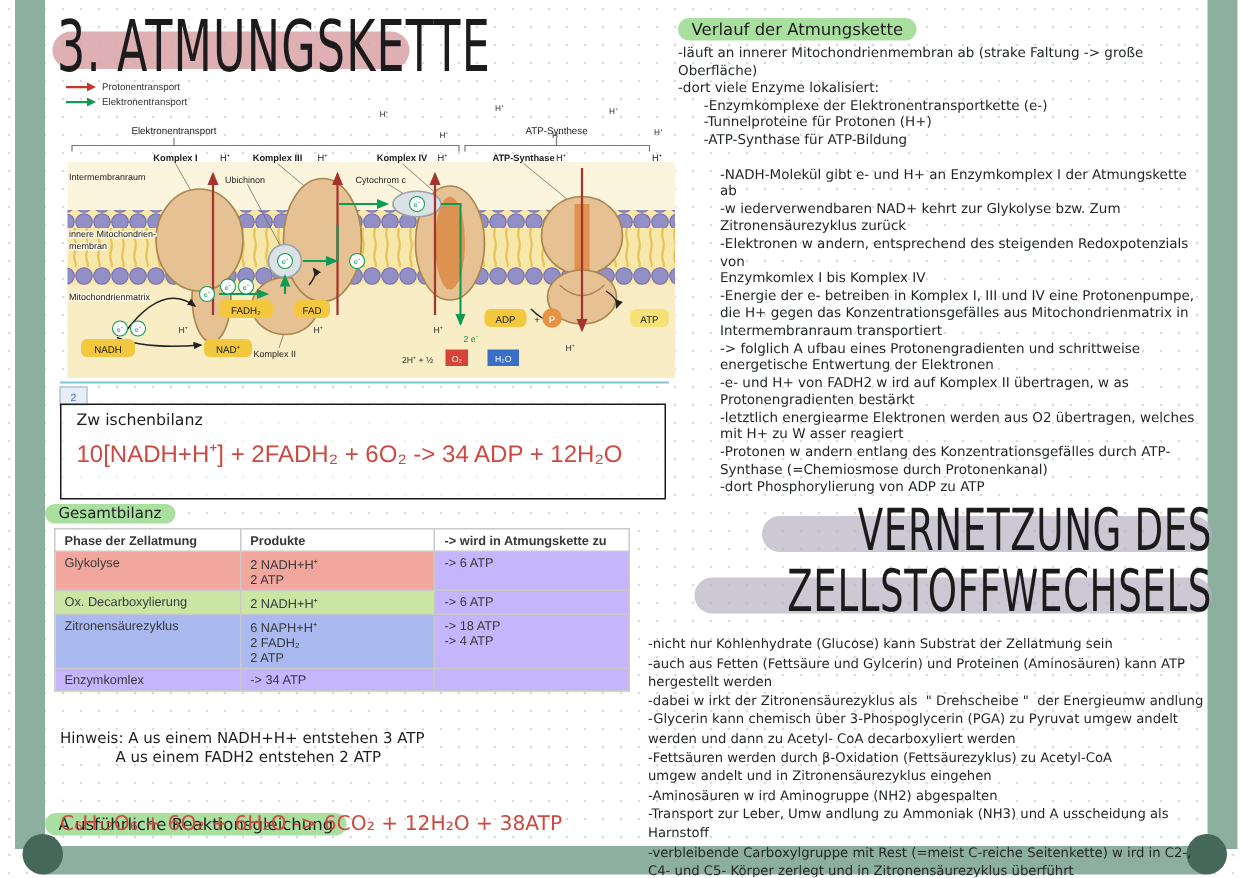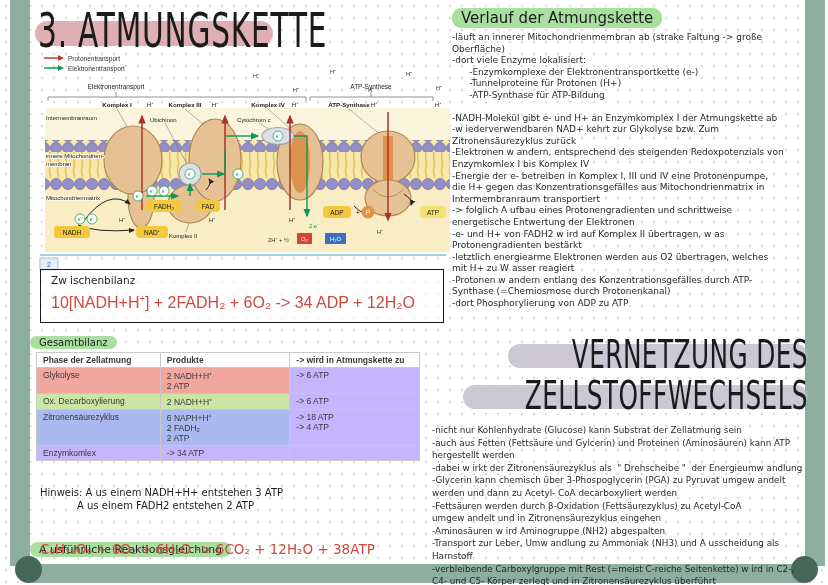--- a/index.html
+++ b/index.html
@@ -26,21 +26,21 @@
   
   .legend{position:absolute;left:44px;top:53px;font-family:"Liberation Sans",sans-serif;font-size:6.5px;color:#333;}
   .legend-row{display:flex;align-items:center;height:10px;}
   .legend-row svg{margin-right:4px;}
 
   
   .diagram{position:absolute;left:38px;top:70px;}
   .diagram text{font-family:"Liberation Sans",sans-serif;}
 
   
-  .zbox{position:absolute;left:40px;top:269px;width:404px;height:54px;border:1.5px solid #1a1a1a;padding:4px 10px;box-sizing:border-box;background:rgba(255,255,255,.55);}
+  .zbox{position:absolute;left:40px;top:269px;width:404px;height:64px;border:1.5px solid #1a1a1a;padding:4px 10px;box-sizing:border-box;background:rgba(255,255,255,.55);}
   .zbox .h{font-size:10.5px;color:#1d1d1d;}
   .zbox .eq{margin-top:5px;font-family:"Liberation Sans",sans-serif;font-size:16px;color:#cc4a40;}
 
   .pill{display:inline-block;background:#a9e0a0;border-radius:9px;padding:1px 9px;color:#1d1d1d;}
   .gesamt-label{position:absolute;left:30px;top:336px;font-size:10px;}
   .ausf-label{position:absolute;left:30px;top:542px;font-size:11px;}
 
   
   table.gesamt{position:absolute;left:36px;top:352px;width:384px;border-collapse:collapse;
     font-family:"Liberation Sans",sans-serif;font-size:8.5px;color:#383838;background:#fff;}
@@ -52,24 +52,24 @@
   .c-blue{background:#aab9f0;}
   .c-peach{background:#c4b5fd;}
   col.c1{width:124px;} col.c2{width:130px;} col.c3{width:130px;}
 
   .hinweis{position:absolute;left:40px;top:486px;font-size:10px;color:#1d1d1d;line-height:13px;}
   .hinweis .l2{padding-left:37px;}
   .equation2{position:absolute;left:40px;top:541px;font-size:13.5px;color:#cc4a40;font-family:"DejaVu Sans",sans-serif;}
 
   
   .rcol{position:absolute;left:452px;top:8px;width:352px;}
-  .rcol .pill{font-size:15px;text-align:right;}
+  .rcol .pill{font-size:11px;text-align:right;}
   .hand{font-size:9px;line-height:11.6px;color:#1f2326;white-space:pre-wrap;}
   .body1{margin-top:4px;}
-  .body2{margin-top:11px;}
+  .body2{margin-top:11px;margin-left:28px;}
   .vern{position:absolute;left:430px;top:334px;width:378px;text-align:right;}
   .vern-line{position:relative;height:41px;}
   .vern-pill{position:absolute;right:0;height:24px;border-radius:13px;background:rgba(182,176,194,.7);top:10px;}
   .vern-text{position:relative;font-size:31px;color:#1b1b1b;letter-spacing:.5px;white-space:nowrap;
     transform:scale(.8,1.25);transform-origin:right center;line-height:40px;}
   .vern-body{position:absolute;left:432px;top:424px;width:378px;font-size:8.8px;line-height:12.6px;color:#1f2326;white-space:pre-wrap;}
 </style>
 </head>
 <body>
 

